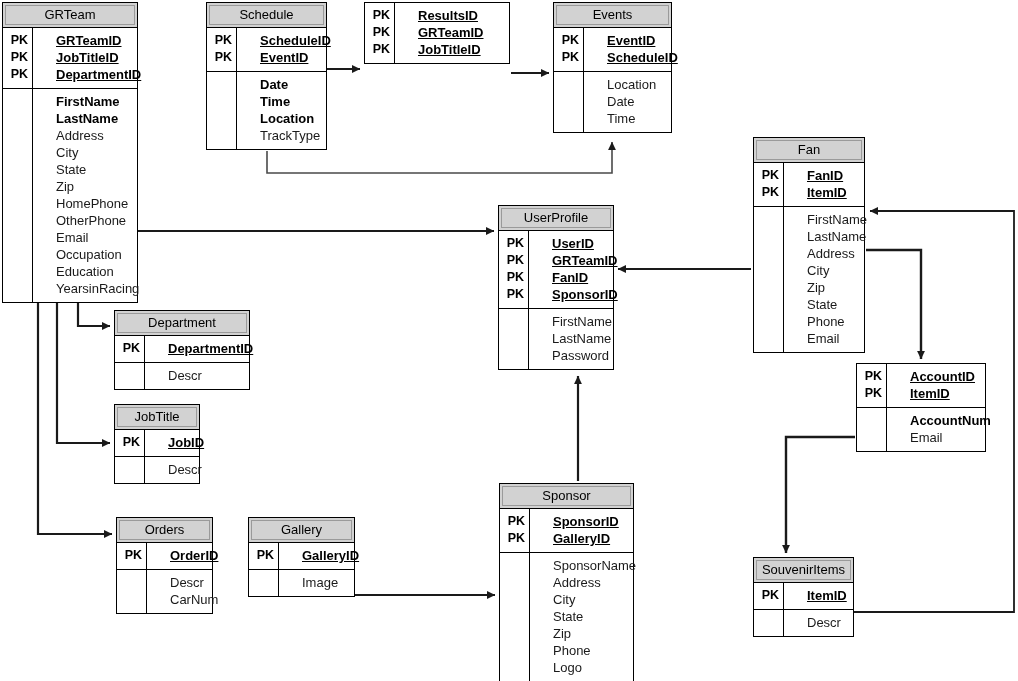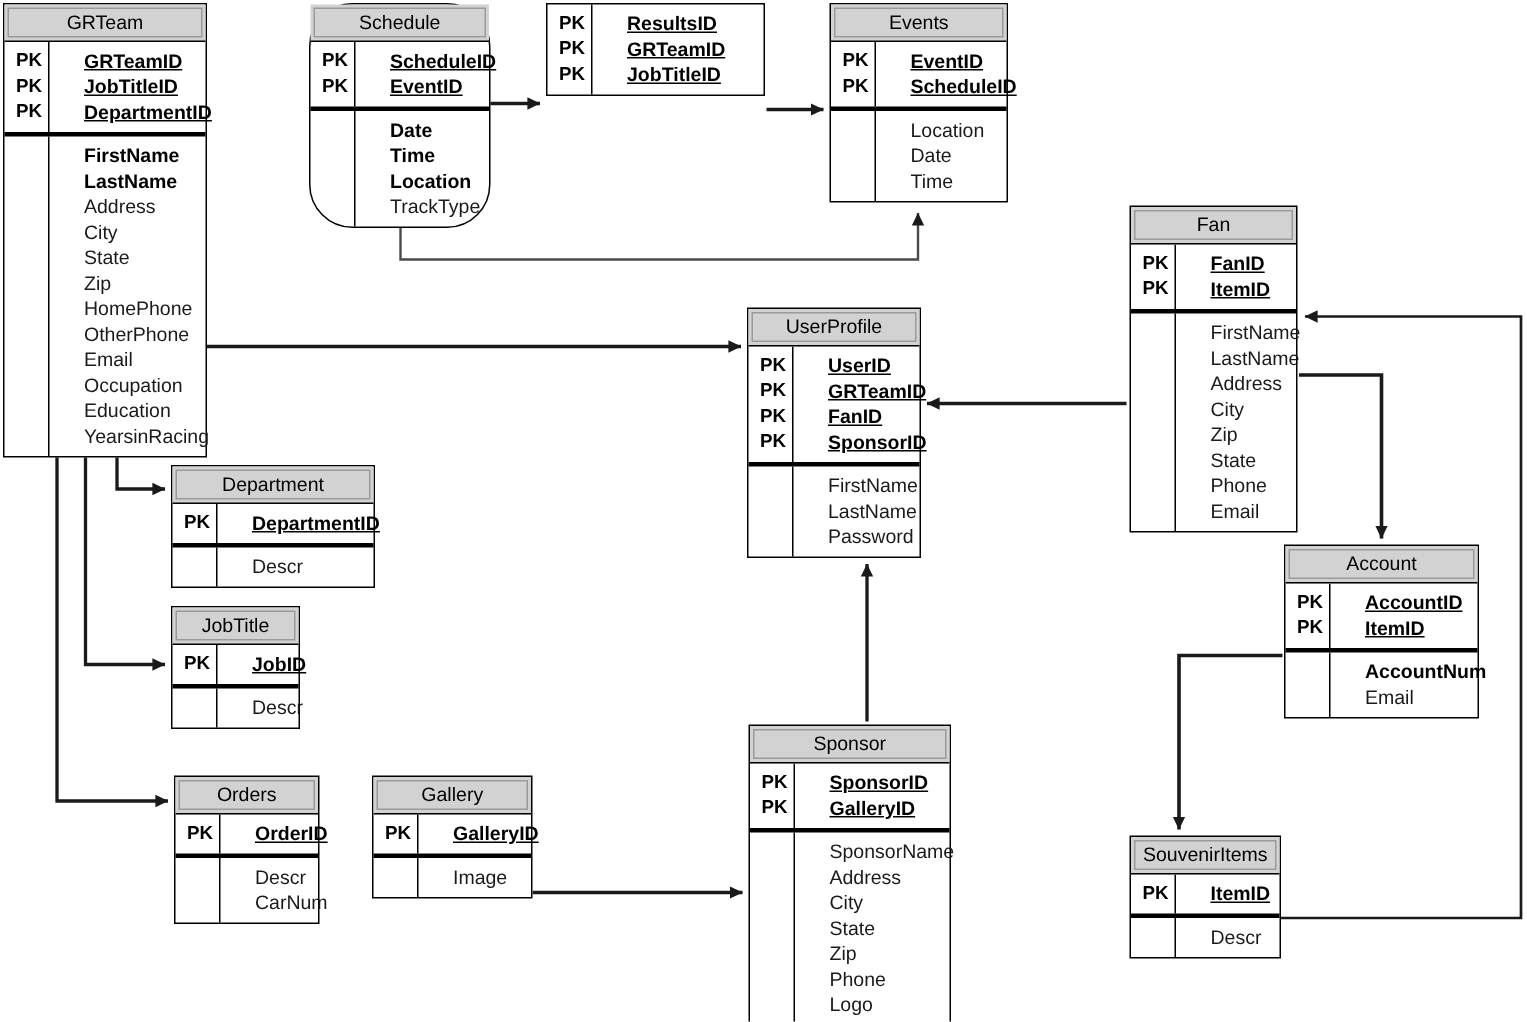--- a/index.html
+++ b/index.html
@@ -53,21 +53,21 @@
     left: 2px; top: 2px; right: 2px; bottom: 2px;
     border: 1px solid #9a9a9a;
     pointer-events: none;
   }
   .ent-header span { position: relative; }
   .sect {
     display: flex;
     width: 100%;
   }
   .sect + .sect {
-    border-top: 3px solid #000000;
+    border-top: 1px solid #000000;
   }
   .keycol {
     box-sizing: border-box;
     border-right: 1px solid #000000;
     padding: 4px 4px 4px 5px;
     min-width: 30px;
     display: flex;
     flex-direction: column;
   }
   .attrcol {
@@ -166,21 +166,21 @@
           <div class="attr">Zip</div>
           <div class="attr">HomePhone</div>
           <div class="attr">OtherPhone</div>
           <div class="attr">Email</div>
           <div class="attr">Occupation</div>
           <div class="attr">Education</div>
           <div class="attr">YearsinRacing</div>
         </div>
       </div>
     </div>
-    <div class="entity" style="left: 206px; top: 2px; width: 121px; border-radius: 29px;">
+    <div class="entity" style="left: 206px; top: 2px; width: 121px;">
       <div class="ent-header"><span>Schedule</span></div>
       <div class="sect">
         <div class="keycol">
           <div class="kflag">PK</div>
           <div class="kflag">PK</div>
         </div>
         <div class="attrcol">
           <div class="attr pk">ScheduleID</div>
           <div class="attr pk">EventID</div>
         </div>
@@ -309,21 +309,20 @@
         </div>
       </div>
       <div class="sect">
         <div class="keycol"></div>
         <div class="attrcol">
           <div class="attr">Descr</div>
         </div>
       </div>
     </div>
     <div class="entity" style="left: 856px; top: 363px; width: 130px;">
-      <div class="ent-header"><span>Account</span></div>
       <div class="sect">
         <div class="keycol">
           <div class="kflag">PK</div>
           <div class="kflag">PK</div>
         </div>
         <div class="attrcol">
           <div class="attr pk">AccountID</div>
           <div class="attr pk">ItemID</div>
         </div>
       </div>

